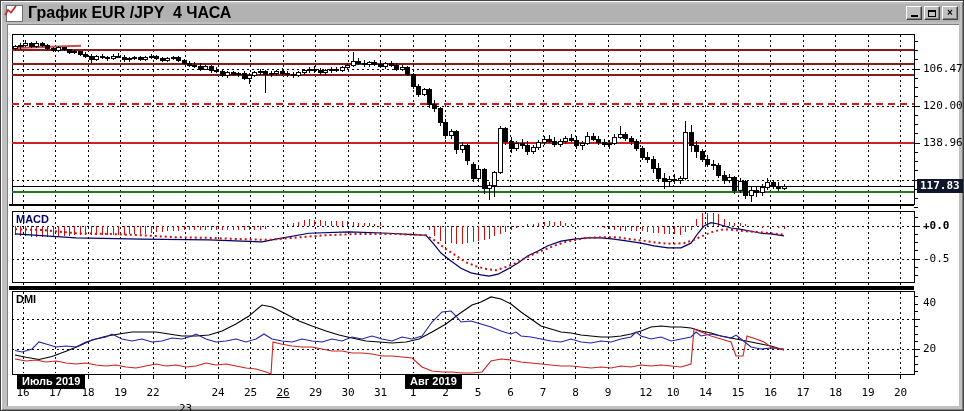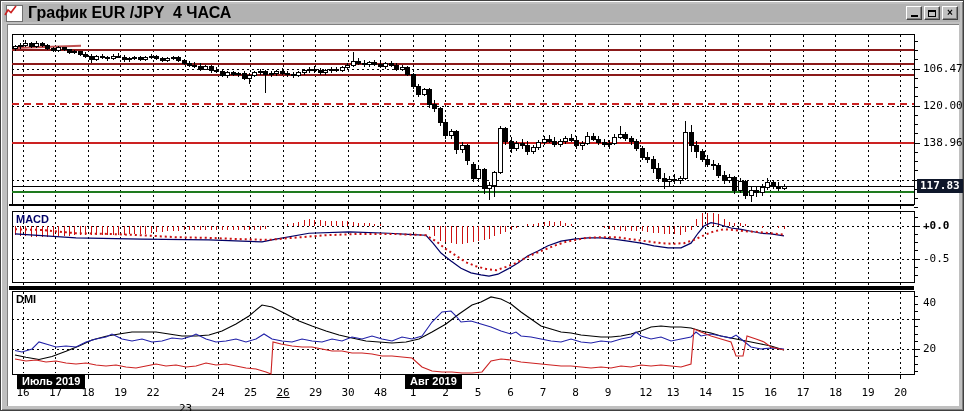--- a/index.html
+++ b/index.html
@@ -712,30 +712,30 @@
       <span class="date-label" style="left:42.5px;top:386px;">17</span>
       <span class="date-label" style="left:75px;top:386px;">18</span>
       <span class="date-label" style="left:107.5px;top:386px;">19</span>
       <span class="date-label" style="left:140px;top:386px;">22</span>
       <span class="date-label" style="left:172.5px;top:402px;">23</span>
       <span class="date-label" style="left:205px;top:386px;">24</span>
       <span class="date-label" style="left:237.5px;top:386px;">25</span>
       <span class="date-label" style="left:270px;top:386px;text-decoration:underline;">26</span>
       <span class="date-label" style="left:302.5px;top:386px;">29</span>
       <span class="date-label" style="left:335px;top:386px;">30</span>
-      <span class="date-label" style="left:367.5px;top:386px;">48</span>
+      <span class="date-label" style="left:367.5px;top:386px;">31</span>
       <span class="date-label" style="left:400px;top:386px;">1</span>
       <span class="date-label" style="left:432.5px;top:386px;">2</span>
       <span class="date-label" style="left:465px;top:386px;">5</span>
       <span class="date-label" style="left:497.5px;top:386px;">6</span>
       <span class="date-label" style="left:530px;top:386px;">7</span>
       <span class="date-label" style="left:562.5px;top:386px;">8</span>
       <span class="date-label" style="left:595px;top:386px;">9</span>
       <span class="date-label" style="left:627.5px;top:386px;text-align:right;">12</span>
-      <span class="date-label" style="left:660px;top:386px;">13</span>
+      <span class="date-label" style="left:660px;top:386px;">10</span>
       <span class="date-label" style="left:692.5px;top:386px;">14</span>
       <span class="date-label" style="left:725px;top:386px;">15</span>
       <span class="date-label" style="left:757.5px;top:386px;">16</span>
       <span class="date-label" style="left:790px;top:386px;">17</span>
       <span class="date-label" style="left:822.5px;top:386px;">18</span>
       <span class="date-label" style="left:855px;top:386px;">19</span>
       <span class="date-label" style="left:887.5px;top:386px;">20</span>
       <span class="month-box" style="left:16px;top:373px;">Июль 2019</span>
       <span class="month-box" style="left:404px;top:373px;">Авг 2019</span>
     </div>

